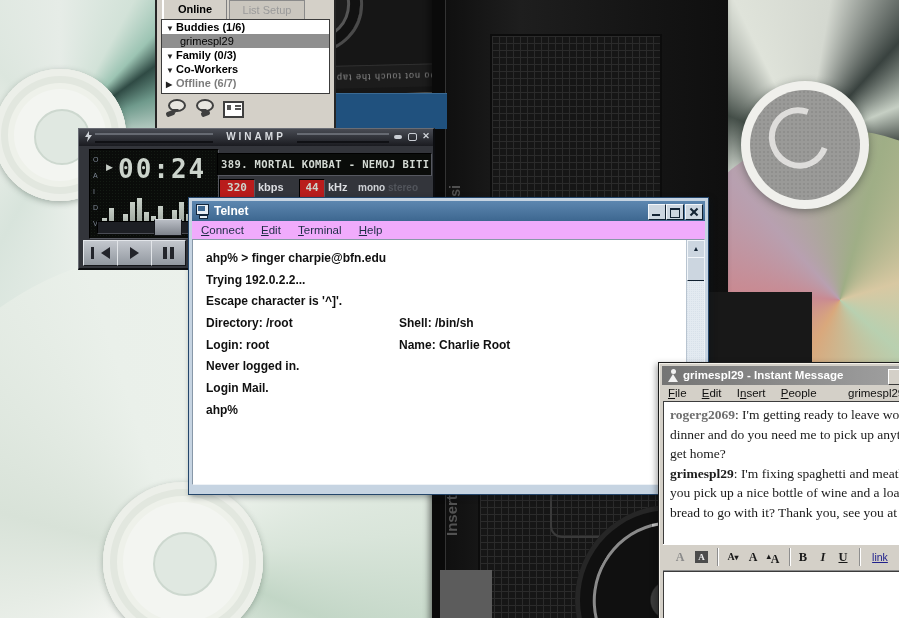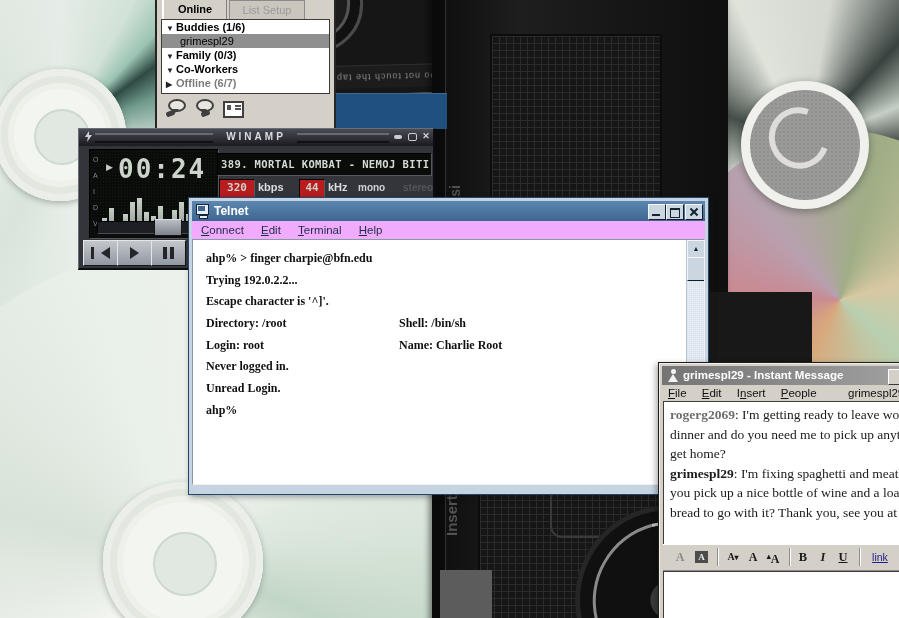--- a/index.html
+++ b/index.html
@@ -110,21 +110,21 @@
     border-bottom-color:#565860;border-right-color:#565860;
     font-family:"DejaVu Sans Mono",monospace;font-weight:bold;font-size:10.5px;color:#d4dad4;
     line-height:20px;white-space:nowrap;overflow:hidden;padding-left:3px;letter-spacing:.4px;}
   .lcdbox{position:absolute;top:50px;height:17px;background:#b91c1c;border:1px solid #000;
     border-bottom-color:#565860;border-right-color:#565860;color:#ccd4cc;
     font-family:"DejaVu Sans Mono",monospace;font-weight:bold;font-size:11px;text-align:center;line-height:16px;}
   #wa-kbps-box{left:140px;width:34px;} #wa-khz-box{left:220px;width:24px;}
   .walabel{position:absolute;top:52px;font-size:11px;font-weight:bold;color:#dcdee2;}
   #wa-kbps-label{left:179px;} #wa-khz-label{left:249px;}
   #wa-mono{left:279px;top:53px;font-size:10px;font-weight:bold;color:#cfd2d6;}
-  #wa-stereo{left:324px;top:53px;font-size:10px;font-weight:bold;color:#52555c;}
+  #wa-stereo{left:309px;top:53px;font-size:10px;font-weight:bold;color:#52555c;}
   #wa-vol{left:18px;top:92px;width:116px;height:11px;background:#1d1f24;border:1px solid #000;
     border-bottom-color:#4a4c54;border-right-color:#4a4c54;}
   #wa-vol-thumb{left:56px;top:-3px;width:26px;height:15px;background:linear-gradient(180deg,#b9bdc4,#7e838b);
     border:1px solid #15161a;border-top-color:#d9dce0;}
   .wa-tbtn{position:absolute;top:111px;width:33px;height:24px;background:linear-gradient(180deg,#c3c7cd,#9298a0);
     border:1px solid #15161a;border-top-color:#e2e5e9;border-left-color:#e2e5e9;}
   .tri-r{position:absolute;left:12px;top:6px;width:0;height:0;border:6px solid transparent;border-left:9px solid #23252b;}
   .tri-l{position:absolute;left:11px;top:6px;width:0;height:0;border:6px solid transparent;border-right:9px solid #23252b;}
   .bar-l{position:absolute;left:7px;top:6px;width:3px;height:12px;background:#23252b;}
   .pbar1{position:absolute;left:11px;top:6px;width:4px;height:12px;background:#23252b;}
@@ -145,21 +145,21 @@
   .winbtn .g-min{position:absolute;left:3px;bottom:3px;width:8px;height:2px;background:#142434;}
   .winbtn .g-max{position:absolute;left:3px;top:3px;width:8px;height:7px;border:1.5px solid #142434;border-top-width:2.5px;}
   .winbtn .g-x1{position:absolute;left:3px;top:6px;width:10px;height:2px;background:#142434;transform:rotate(45deg);}
   .winbtn .g-x2{position:absolute;left:3px;top:6px;width:10px;height:2px;background:#142434;transform:rotate(-45deg);}
   #tn-menu{left:3px;top:23px;right:3px;height:18px;background:#f0abfc;border-bottom:1px solid #aebccc;
     font-size:11.5px;color:#1c2c44;line-height:18px;}
   .mi{margin-left:9px;margin-right:5px;}
   .mi i{font-style:normal;} .mi u{text-decoration:underline;}
   #tn-body{left:3px;top:41px;right:3px;height:244px;background:#fff;
     border:1px solid #8898a8;border-bottom-color:#eef2f6;border-right-color:#eef2f6;overflow:hidden;}
-  #tn-lines{position:absolute;left:0;top:8px;right:18px;font-family:Liberation Serif, serif;}
+  #tn-lines{position:absolute;left:0;top:8px;right:18px;}
   .tn-row{position:relative;height:21.7px;line-height:21.7px;padding-left:13px;
     font-size:12px;font-weight:bold;color:#101010;white-space:nowrap;}
   .tn-c2{position:absolute;left:206px;top:0;}
   #tn-scroll{position:absolute;right:0;top:0;bottom:0;width:17px;background:#e3eaf1;border-left:1px solid #b8c4d0;
     background-image:linear-gradient(45deg,#d8e1ea 25%,transparent 25%,transparent 75%,#d8e1ea 75%);background-size:2px 2px;}
   .sb-btn{position:absolute;left:0;width:16px;height:16px;background:#ccd6e0;
     border:1px solid #102030;border-top-color:#f2f6fa;border-left-color:#f2f6fa;
     font-size:7px;color:#142434;text-align:center;line-height:15px;}
   #sb-up{top:0;} #sb-down{bottom:0;}
   #sb-thumb{position:absolute;left:0;top:17px;width:16px;height:22px;background:#ccd6e0;
@@ -370,21 +370,21 @@
       <span class="mi"><i></i><u>H</u><i>elp</i></span>
     </div>
     <div class="abs" id="tn-body">
       <div id="tn-lines">
         <div class="tn-row"><span>ahp% &gt; finger charpie@bfn.edu</span><span class="tn-c2"></span></div>
         <div class="tn-row"><span>Trying 192.0.2.2...</span><span class="tn-c2"></span></div>
         <div class="tn-row"><span>Escape character is '^]'.</span><span class="tn-c2"></span></div>
         <div class="tn-row"><span>Directory: /root</span><span class="tn-c2">Shell: /bin/sh</span></div>
         <div class="tn-row"><span>Login: root</span><span class="tn-c2">Name: Charlie Root</span></div>
         <div class="tn-row"><span>Never logged in.</span><span class="tn-c2"></span></div>
-        <div class="tn-row"><span>Unread Login.</span><span class="tn-c2"></span></div>
+        <div class="tn-row"><span>Login Mail.</span><span class="tn-c2"></span></div>
         <div class="tn-row"><span>ahp%</span><span class="tn-c2"></span></div>
       </div>
       <div id="tn-scroll">
         <div class="sb-btn" id="sb-up">▲</div>
         <div id="sb-thumb"></div>
         <div class="sb-btn" id="sb-down">▼</div>
       </div>
     </div>
   </div>
 

